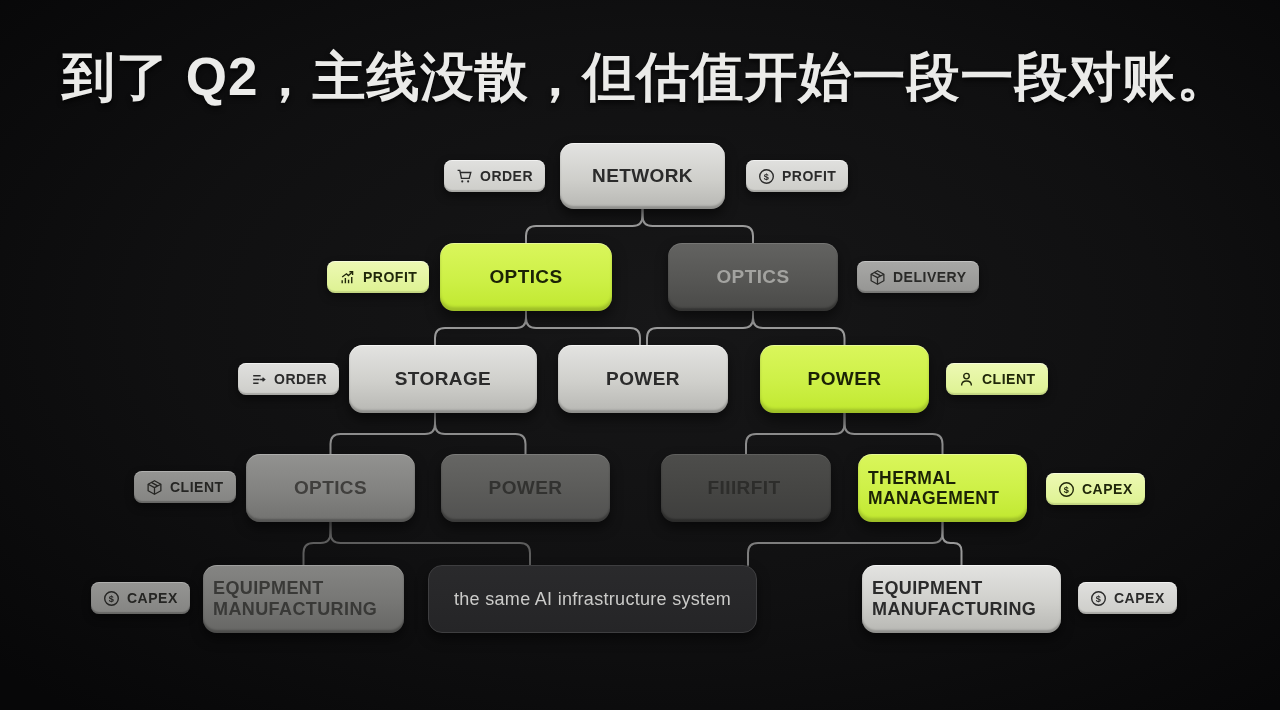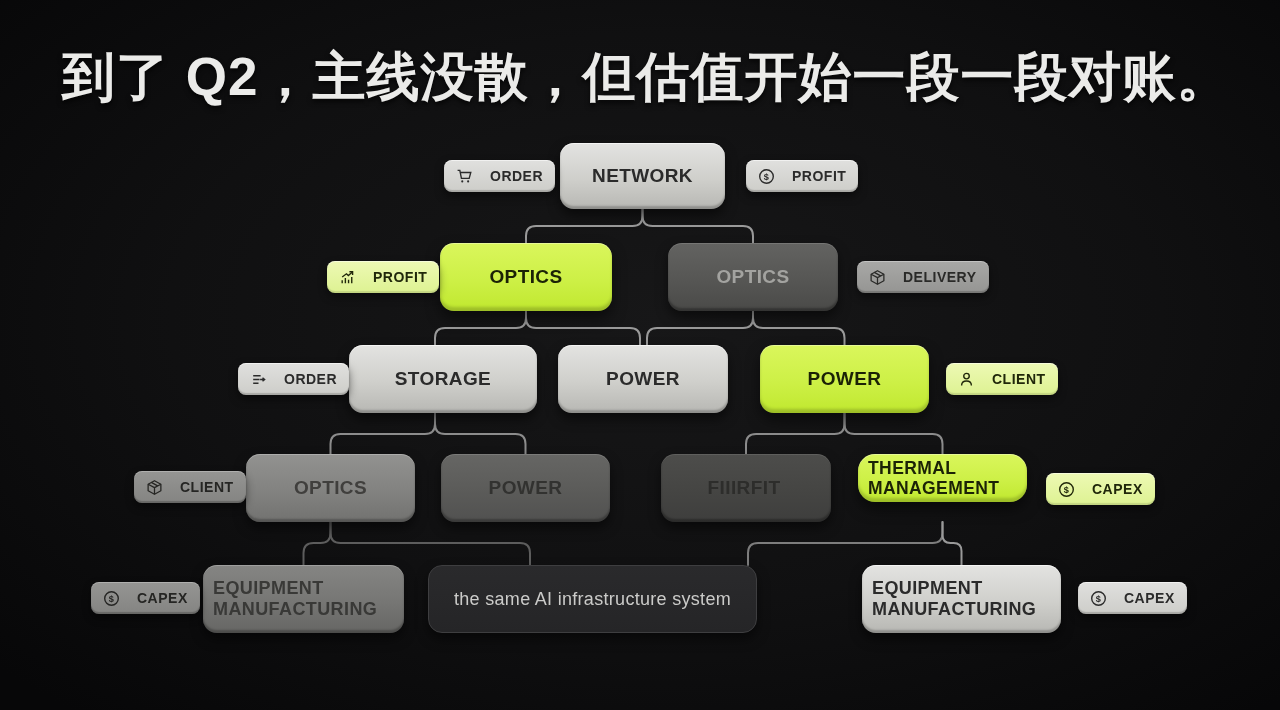--- a/index.html
+++ b/index.html
@@ -62,21 +62,21 @@
     font-size:18px;
     box-shadow:0 6px 12px rgba(0,0,0,.5), inset 0 1px 0 rgba(255,255,255,.22), inset 0 -3px 2px rgba(0,0,0,.26);
   }
   .node-system{
     background:linear-gradient(180deg,#2a2a2c 0%,#252527 100%);
     border:1px solid #3e3e40;
     color:#cbcbc9;font-weight:400;font-size:18px;letter-spacing:.3px;
     box-shadow:0 6px 12px rgba(0,0,0,.5);
   }
   .badge{
-    position:absolute;height:32px;display:flex;align-items:center;gap:17px;
+    position:absolute;height:32px;display:flex;align-items:center;gap:7px;
     padding:0 12px;border-radius:8px;box-sizing:border-box;
     font-size:14px;font-weight:600;letter-spacing:.5px;
   }
   .badge svg{width:17px;height:17px;flex:0 0 auto;}
   .badge-light{
     background:linear-gradient(180deg,#e0e0de 0%,#cdcdc9 100%);
     color:#2b2b2b;
     box-shadow:0 4px 8px rgba(0,0,0,.5), inset 0 1px 0 rgba(255,255,255,.55), inset 0 -2px 1px rgba(0,0,0,.18);
   }
   .badge-yellow{
@@ -134,21 +134,21 @@
   <div class="node node-yellow" style="left:440px;top:243px;width:172px;height:68px;">OPTICS</div>
   <div class="node node-gray2" style="left:668px;top:243px;width:170px;height:68px;">OPTICS</div>
 
   <div class="node node-light" style="left:349px;top:345px;width:188px;height:68px;">STORAGE</div>
   <div class="node node-light" style="left:558px;top:345px;width:170px;height:68px;">POWER</div>
   <div class="node node-yellow" style="left:760px;top:345px;width:169px;height:68px;">POWER</div>
 
   <div class="node node-mid" style="left:246px;top:454px;width:169px;height:68px;">OPTICS</div>
   <div class="node node-dim" style="left:441px;top:454px;width:169px;height:68px;">POWER</div>
   <div class="node node-darkest" style="left:661px;top:454px;width:170px;height:68px;padding-left:6px;">FIIIRFIT</div>
-  <div class="node node-yellow" style="left:858px;top:454px;width:169px;height:48px;font-size:17.5px;border-radius:17px;">THERMAL MANAGEMENT</div>
+  <div class="node node-yellow" style="left:858px;top:454px;width:169px;height:68px;font-size:17.5px;">THERMAL MANAGEMENT</div>
 
   <div class="node node-eq" style="left:203px;top:565px;width:201px;height:68px;">EQUIPMENT MANUFACTURING</div>
   <div class="node node-system" style="left:428px;top:565px;width:329px;height:68px;">the same AI infrastructure system</div>
   <div class="node node-light" style="left:862px;top:565px;width:199px;height:68px;font-size:18px;">EQUIPMENT MANUFACTURING</div>
 
   <div class="badge badge-light" style="left:444px;top:160px;">
     <svg viewBox="0 0 16 16" stroke="currentColor" stroke-width="1.3" fill="none">
       <path d="M1.5 2.2 H3.6 L5.1 9.8 H12.4 L13.9 4.2 H4.1"></path>
       <circle cx="5.9" cy="12.6" r="1.0" fill="currentColor" stroke="none"></circle>
       <circle cx="11.4" cy="12.6" r="1.0" fill="currentColor" stroke="none"></circle>

